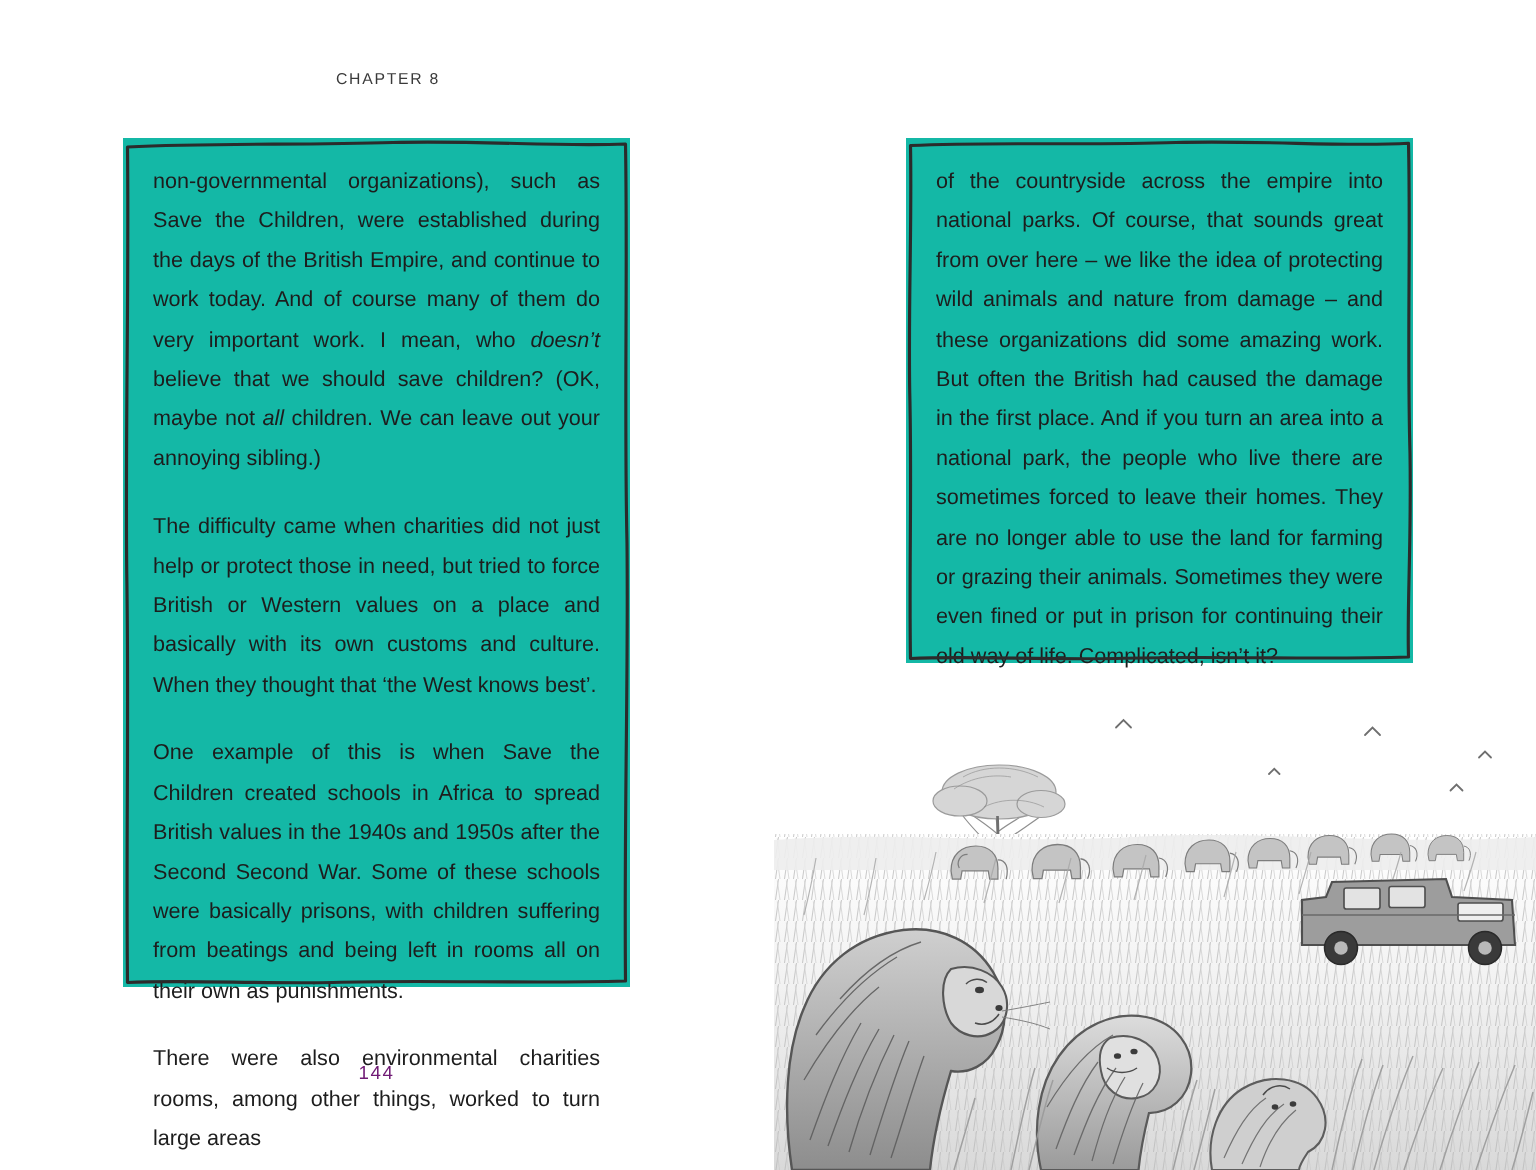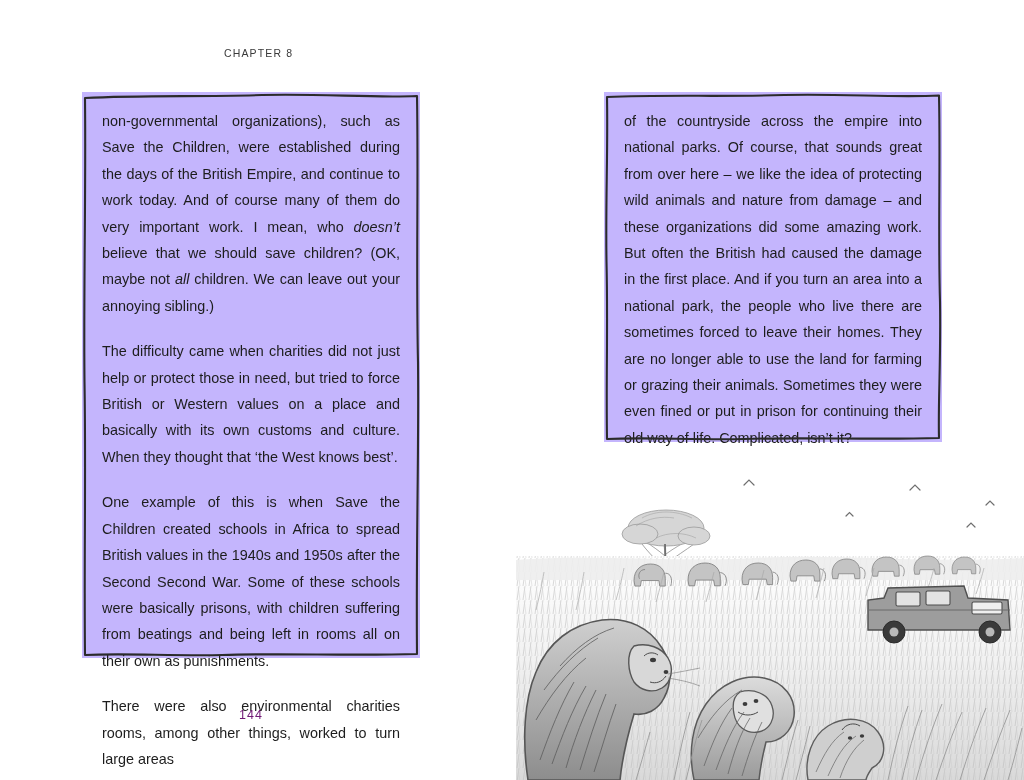--- a/index.html
+++ b/index.html
@@ -25,21 +25,21 @@
     color: #3a3a3a;
     text-transform: uppercase;
     white-space: nowrap;
   }
   #runhead-left  { left: 224px; top: 47px; }
   #runhead-right { left: 620px; top: 47px; }
 
   
   .textbox {
     position: absolute;
-    background: #c4b5fd;
+    background: #14b8a6;
     padding: 16px 20px 14px 20px;
   }
   .textbox .frame {
     position: absolute;
     left: 0; top: 0; width: 100%; height: 100%;
     pointer-events: none;
   }
   .textbox p {
     margin: 0 0 19px 0;
     font-family: "Liberation Sans", sans-serif;

